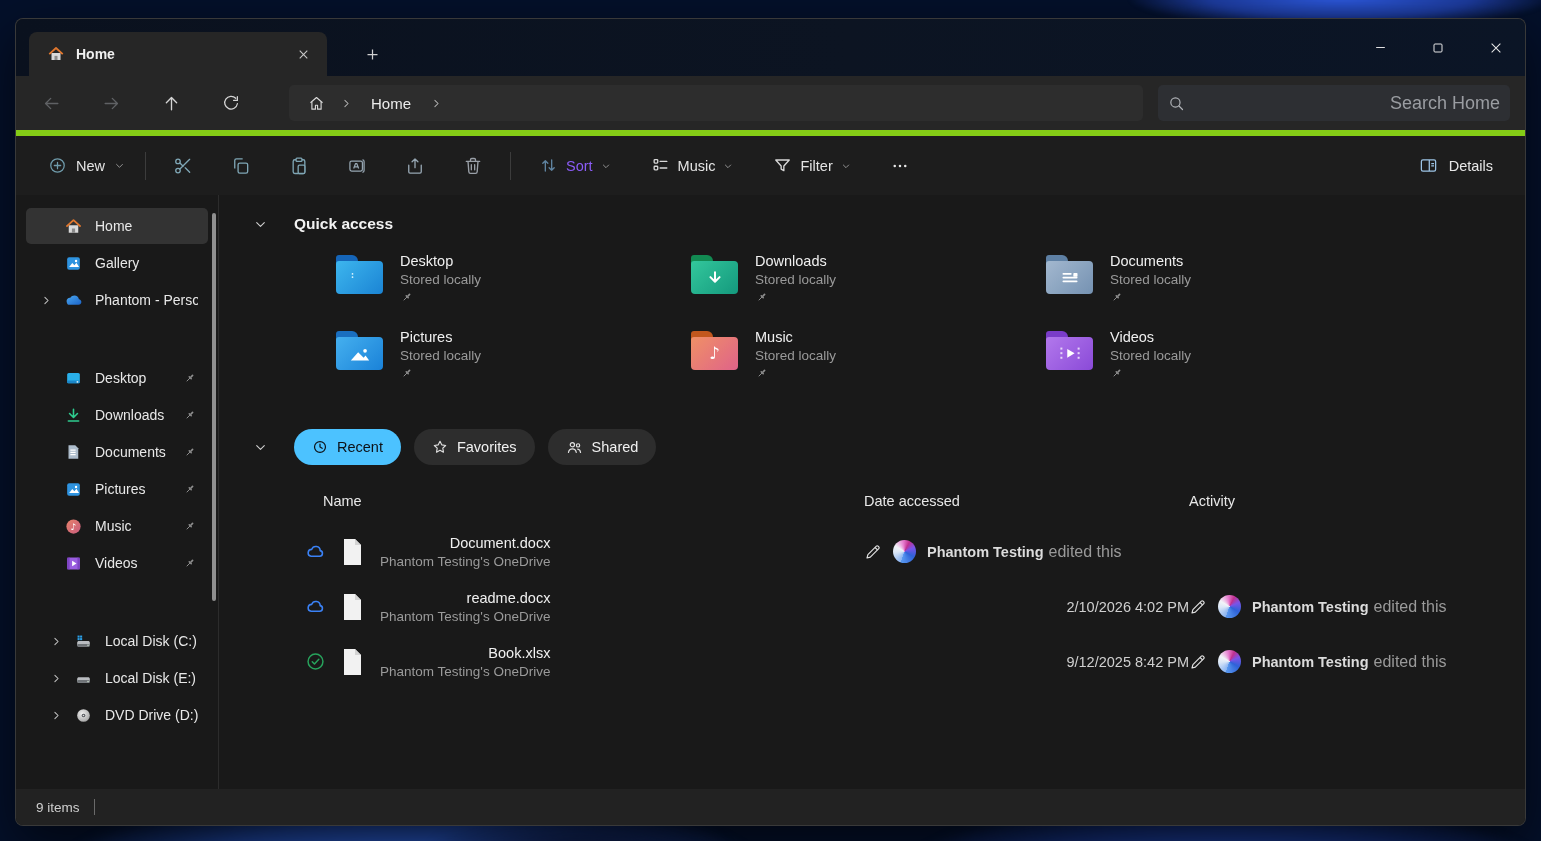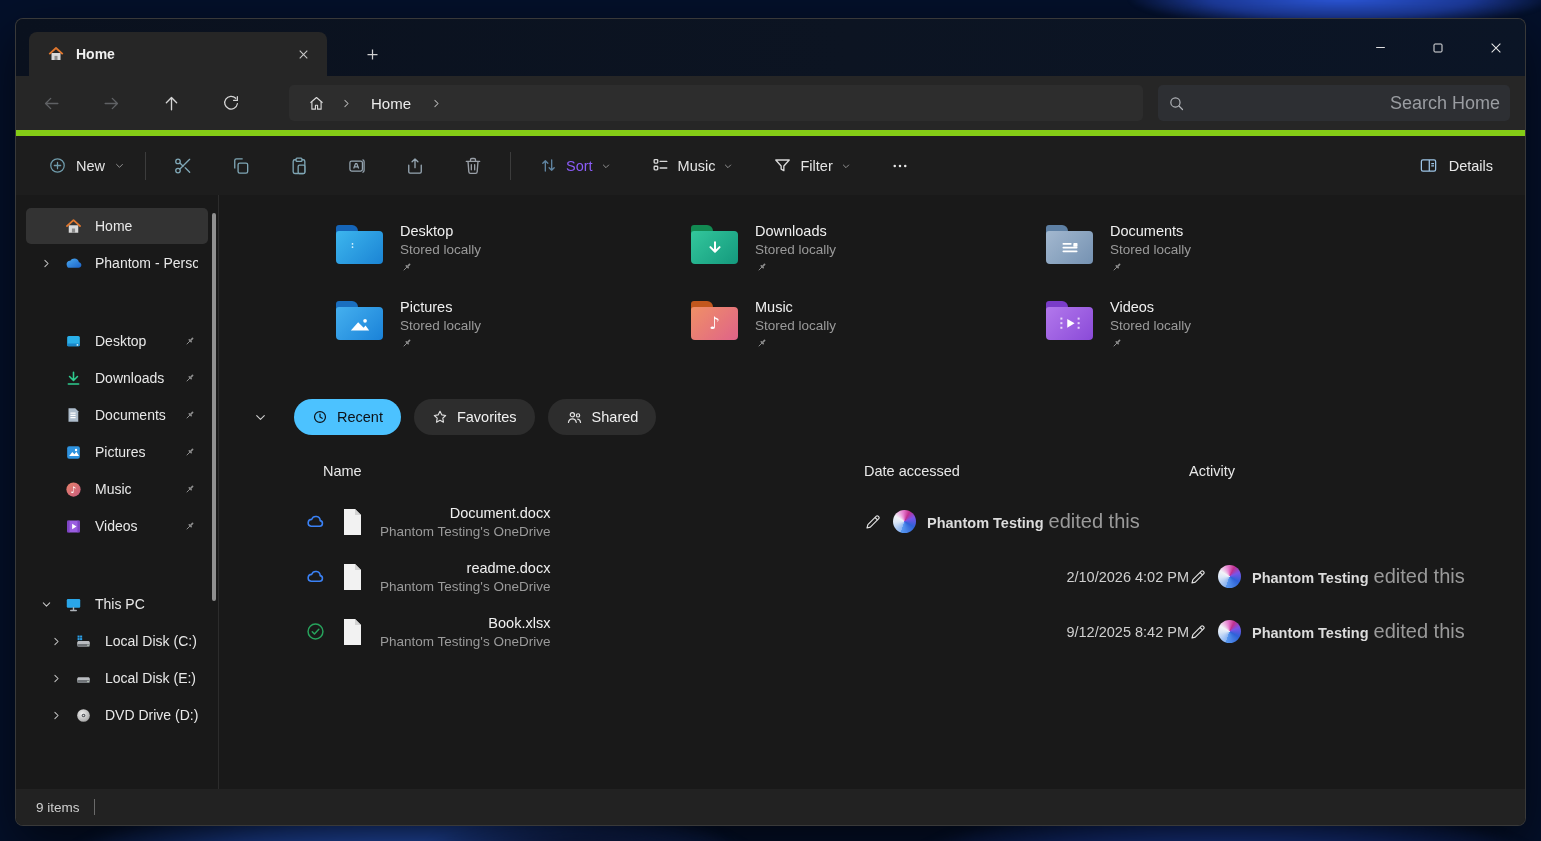--- a/index.html
+++ b/index.html
@@ -157,21 +157,21 @@
   .f-title { font-size:14.5px; color:#f0f0f0; }
   .f-loc { font-size:13.5px; color:#9a9a9a; margin-top:3px; }
   .f-date { font-size:14.5px; color:#cfcfcf; }
   .f-act { display:flex; align-items:center; gap:11px; }
   .pencil { color:#e4e4e4; display:flex; }
   .avatar { width:23px; height:23px; border-radius:50%;
     background:conic-gradient(from 200deg at 50% 50%,
       #8ab4f2 0%, #dbe7f7 18%, #f2f4f8 28%, #e87fd0 42%, #c0308f 52%,
       #7a54e8 63%, #2e62d8 78%, #5a9af0 100%); }
   .f-user { font-size:14.5px; font-weight:700; color:#dcdcdc; }
-  .f-action { font-size:20px; color:#9a9a9a; margin-left:5px; }
+  .f-action { font-size:16px; color:#9a9a9a; margin-left:5px; }
 
   
   .statusbar { height:36px; flex:0 0 auto; background:#222222;
     display:flex; align-items:center; padding-left:20px; gap:14px; }
   .status-text { font-size:13.5px; color:#cfcfcf; }
   .status-div { width:1px; height:16px; background:#6a6a6a; }
 
   svg { display:block; }
 </style>
 </head>
@@ -390,20 +390,31 @@
       <div class="sb-item selected">
         <span class="sb-chev"></span>
         <span class="sb-ico">
           <svg width="19" height="19" viewBox="0 0 24 24">
             <path d="M6 10.5V20h12v-9.5" fill="#d9d9d9"></path>
             <rect x="10" y="14.5" width="4" height="5.5" fill="#8a8a8a"></rect>
             <path d="M3 12.2 12 4l9 8.2" fill="none" stroke="#e0772e" stroke-width="2.4" stroke-linejoin="round"></path>
           </svg>
         </span>
         <span class="sb-label">Home</span>
+      </div>
+      <div class="sb-item">
+        <span class="sb-chev"></span>
+        <span class="sb-ico">
+          <svg width="19" height="19" viewBox="0 0 24 24">
+              <rect x="4" y="4" width="16" height="16" rx="2.5" fill="#2e93e0"></rect>
+              <path d="m6.5 16.5 4-5 2.6 2.8 2.6-3.3 3.3 5.5z" fill="#fff"></path>
+              <circle cx="15.2" cy="8.8" r="1.5" fill="#fff"></circle>
+            </svg>
+        </span>
+        <span class="sb-label">Gallery</span>
       </div>
       <div class="sb-item">
         <span class="sb-chev">
           <svg width="11" height="11" viewBox="0 0 24 24" fill="none" stroke="currentColor" stroke-width="2.2" stroke-linecap="round" stroke-linejoin="round">
               <path d="M8.5 5 15.5 12 8.5 19"></path>
             </svg>
         </span>
         <span class="sb-ico">
           <svg width="21" height="21" viewBox="0 0 24 24">
               <defs>
@@ -540,34 +551,20 @@
                 <rect x="10.4" y="2.5" width="3.2" height="7" rx="1.4"></rect>
                 <rect x="8" y="8.7" width="8" height="2.8" rx="1.4"></rect>
                 <path d="M12 11.5v7" stroke="#8f8f8f" stroke-width="1.7" stroke-linecap="round"></path>
               </g>
             </svg>
         </span>
       </div>
 
       <div class="sb-gap"></div>
 
-      <div class="sb-item">
-        <span class="sb-chev">
-          <svg width="11" height="11" viewBox="0 0 24 24" fill="none" stroke="currentColor" stroke-width="2.2" stroke-linecap="round" stroke-linejoin="round">
-              <path d="m5 8.5 7 7 7-7"></path>
-            </svg>
-        </span>
-        <span class="sb-ico">
-          <svg width="19" height="19" viewBox="0 0 24 24">
-              <rect x="3.5" y="5" width="17" height="11" rx="1.5" fill="#2aa6e8"></rect>
-              <path d="M12 16v2.6M8.5 19.5h7" stroke="#aeb4ba" stroke-width="1.8" stroke-linecap="round"></path>
-            </svg>
-        </span>
-        <span class="sb-label">This PC</span>
-      </div>
       <div class="sb-item child">
         <span class="sb-chev">
           <svg width="11" height="11" viewBox="0 0 24 24" fill="none" stroke="currentColor" stroke-width="2.2" stroke-linecap="round" stroke-linejoin="round">
               <path d="M8.5 5 15.5 12 8.5 19"></path>
             </svg>
         </span>
         <span class="sb-ico">
           <svg width="19" height="19" viewBox="0 0 24 24">
               <rect x="4.5" y="4.5" width="2.6" height="2.6" fill="#2aa0e8"></rect>
               <rect x="7.7" y="4.5" width="2.6" height="2.6" fill="#2aa0e8"></rect>
@@ -616,20 +613,28 @@
             </svg>
         </span>
         <span class="sb-label">DVD Drive (D:)</span>
       </div>
 
       <div class="sb-scroll"></div>
     </div>
 
     <div class="main">
 
+      <div class="sec-head">
+        <span class="sec-chev">
+          <svg width="13" height="13" viewBox="0 0 24 24" fill="none" stroke="currentColor" stroke-width="2" stroke-linecap="round" stroke-linejoin="round">
+              <path d="m5 8.5 7 7 7-7"></path>
+            </svg>
+        </span>
+        <span class="sec-title">Quick access</span>
+      </div>
 
       <div class="tiles">
         <div class="tile">
           <div class="folder f-desktop">
             <div class="ftab"></div>
               <div class="fbody">
               <svg width="20" height="20" viewBox="0 0 24 24">
                   <rect x="2" y="6" width="2" height="2" rx=".5" fill="#cfeefc"></rect>
                   <rect x="2" y="10" width="2" height="2" rx=".5" fill="#cfeefc"></rect>
                 </svg>

